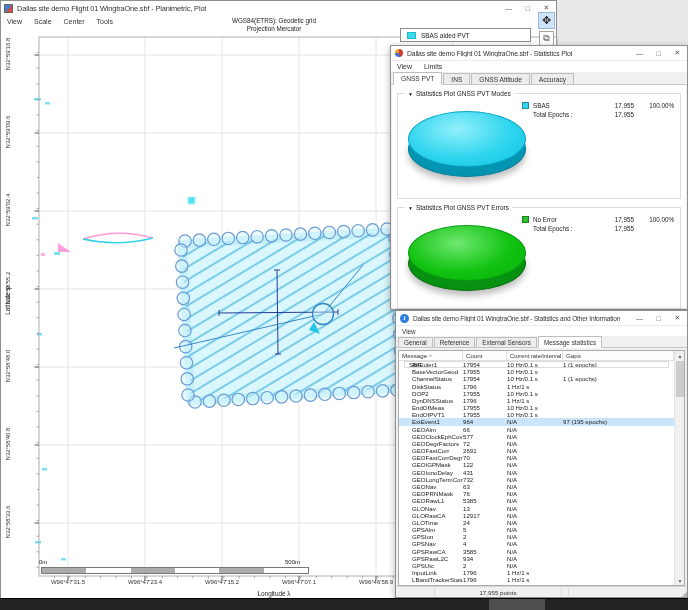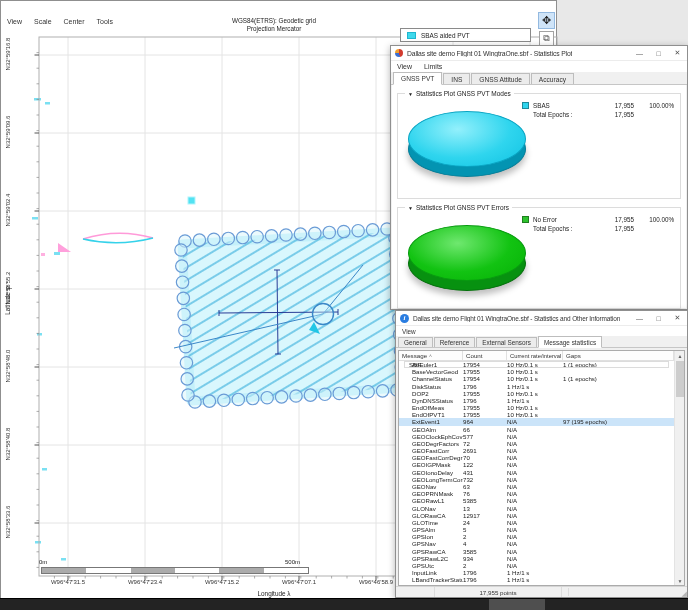--- a/index.html
+++ b/index.html
@@ -306,20 +306,29 @@
         <line x1="33.5" y1="54" x2="38" y2="54" stroke="#555"></line>
         <line x1="33.5" y1="132" x2="38" y2="132" stroke="#555"></line>
         <line x1="33.5" y1="210" x2="38" y2="210" stroke="#555"></line>
         <line x1="33.5" y1="288" x2="38" y2="288" stroke="#555"></line>
         <line x1="33.5" y1="366" x2="38" y2="366" stroke="#555"></line>
         <line x1="33.5" y1="444" x2="38" y2="444" stroke="#555"></line>
         <line x1="33.5" y1="522" x2="38" y2="522" stroke="#555"></line>
       </g>
   </svg>
 
+  <div class="titlebar">
+    <div id="w1-icon"></div>
+    <div class="ttl" style="font-size:7.4px;">Dallas site demo Flight 01 WingtraOne.sbf - Planimetric, Plot</div>
+    <div class="ctrls">
+      <span>—</span>
+      <span>□</span>
+      <span>✕</span>
+    </div>
+  </div>
   <div class="menubar">
 
   <span style="--i: 0;">View</span>
       <span style="--i: 1;">Scale</span>
       <span style="--i: 2;">Center</span>
       <span style="--i: 3;">Tools</span>
     </div>
 
   <div id="proj-note">
     <div>WGS84(ETRS): Geodetic grid</div>

